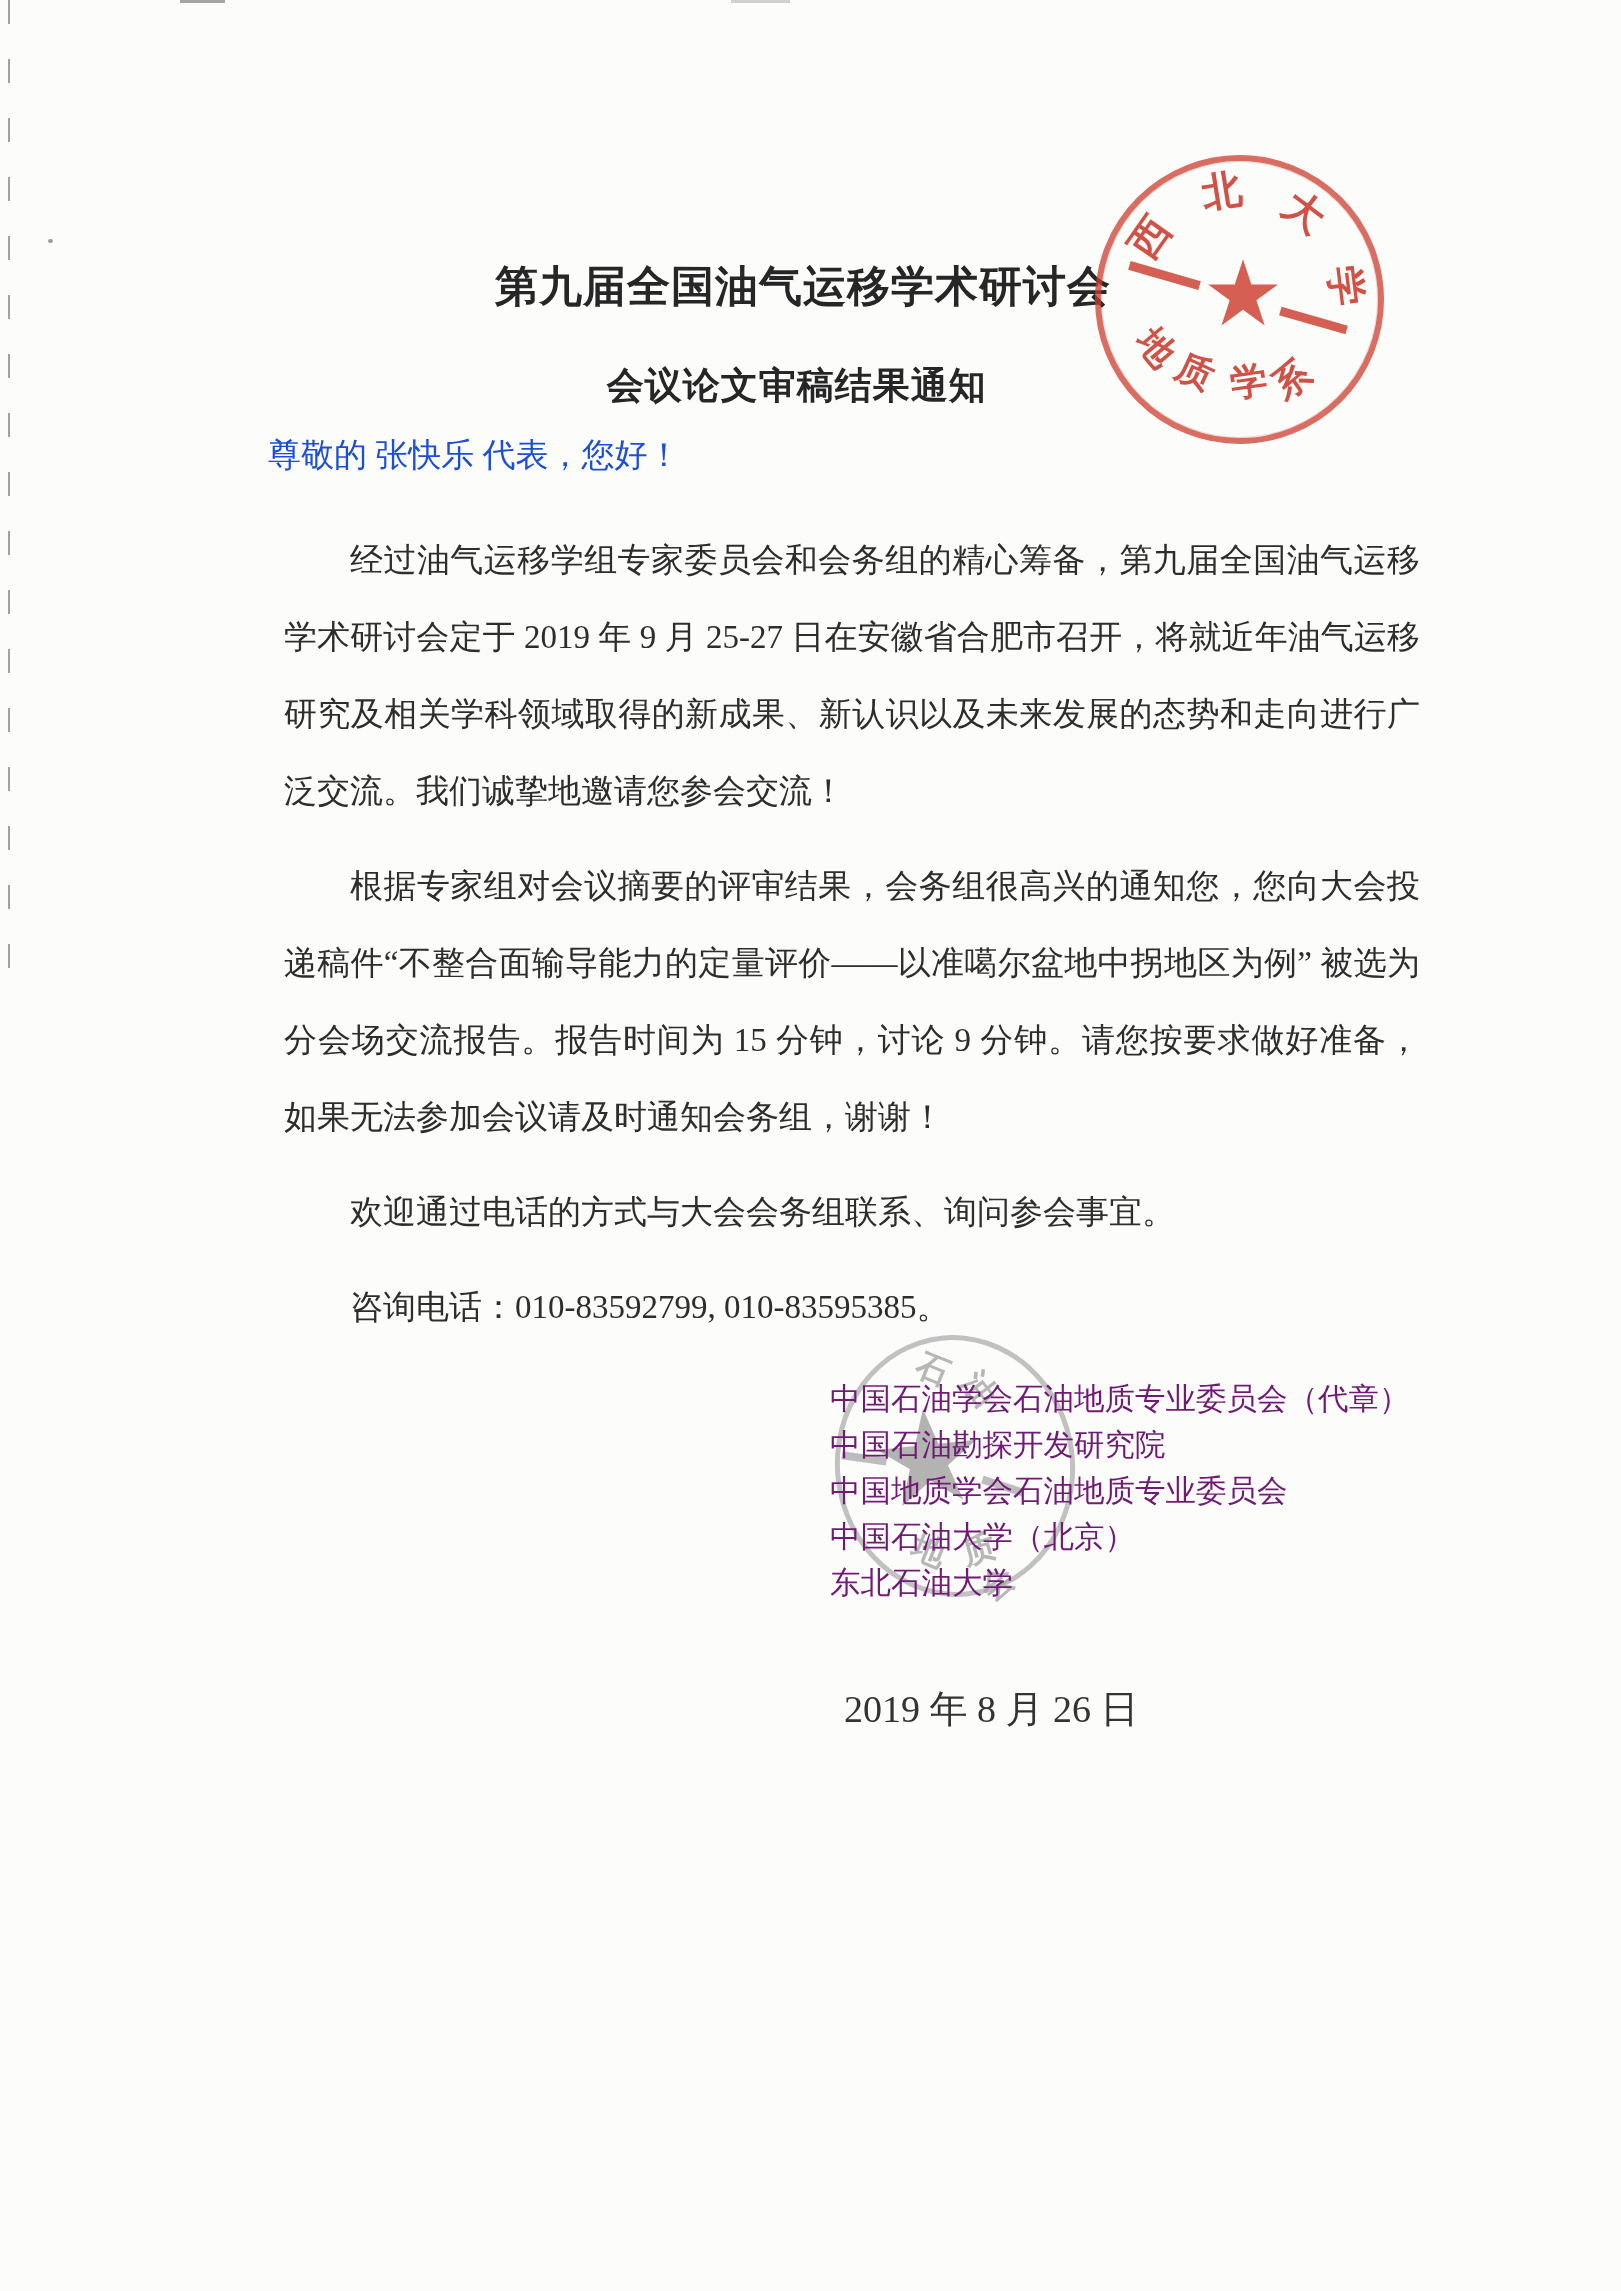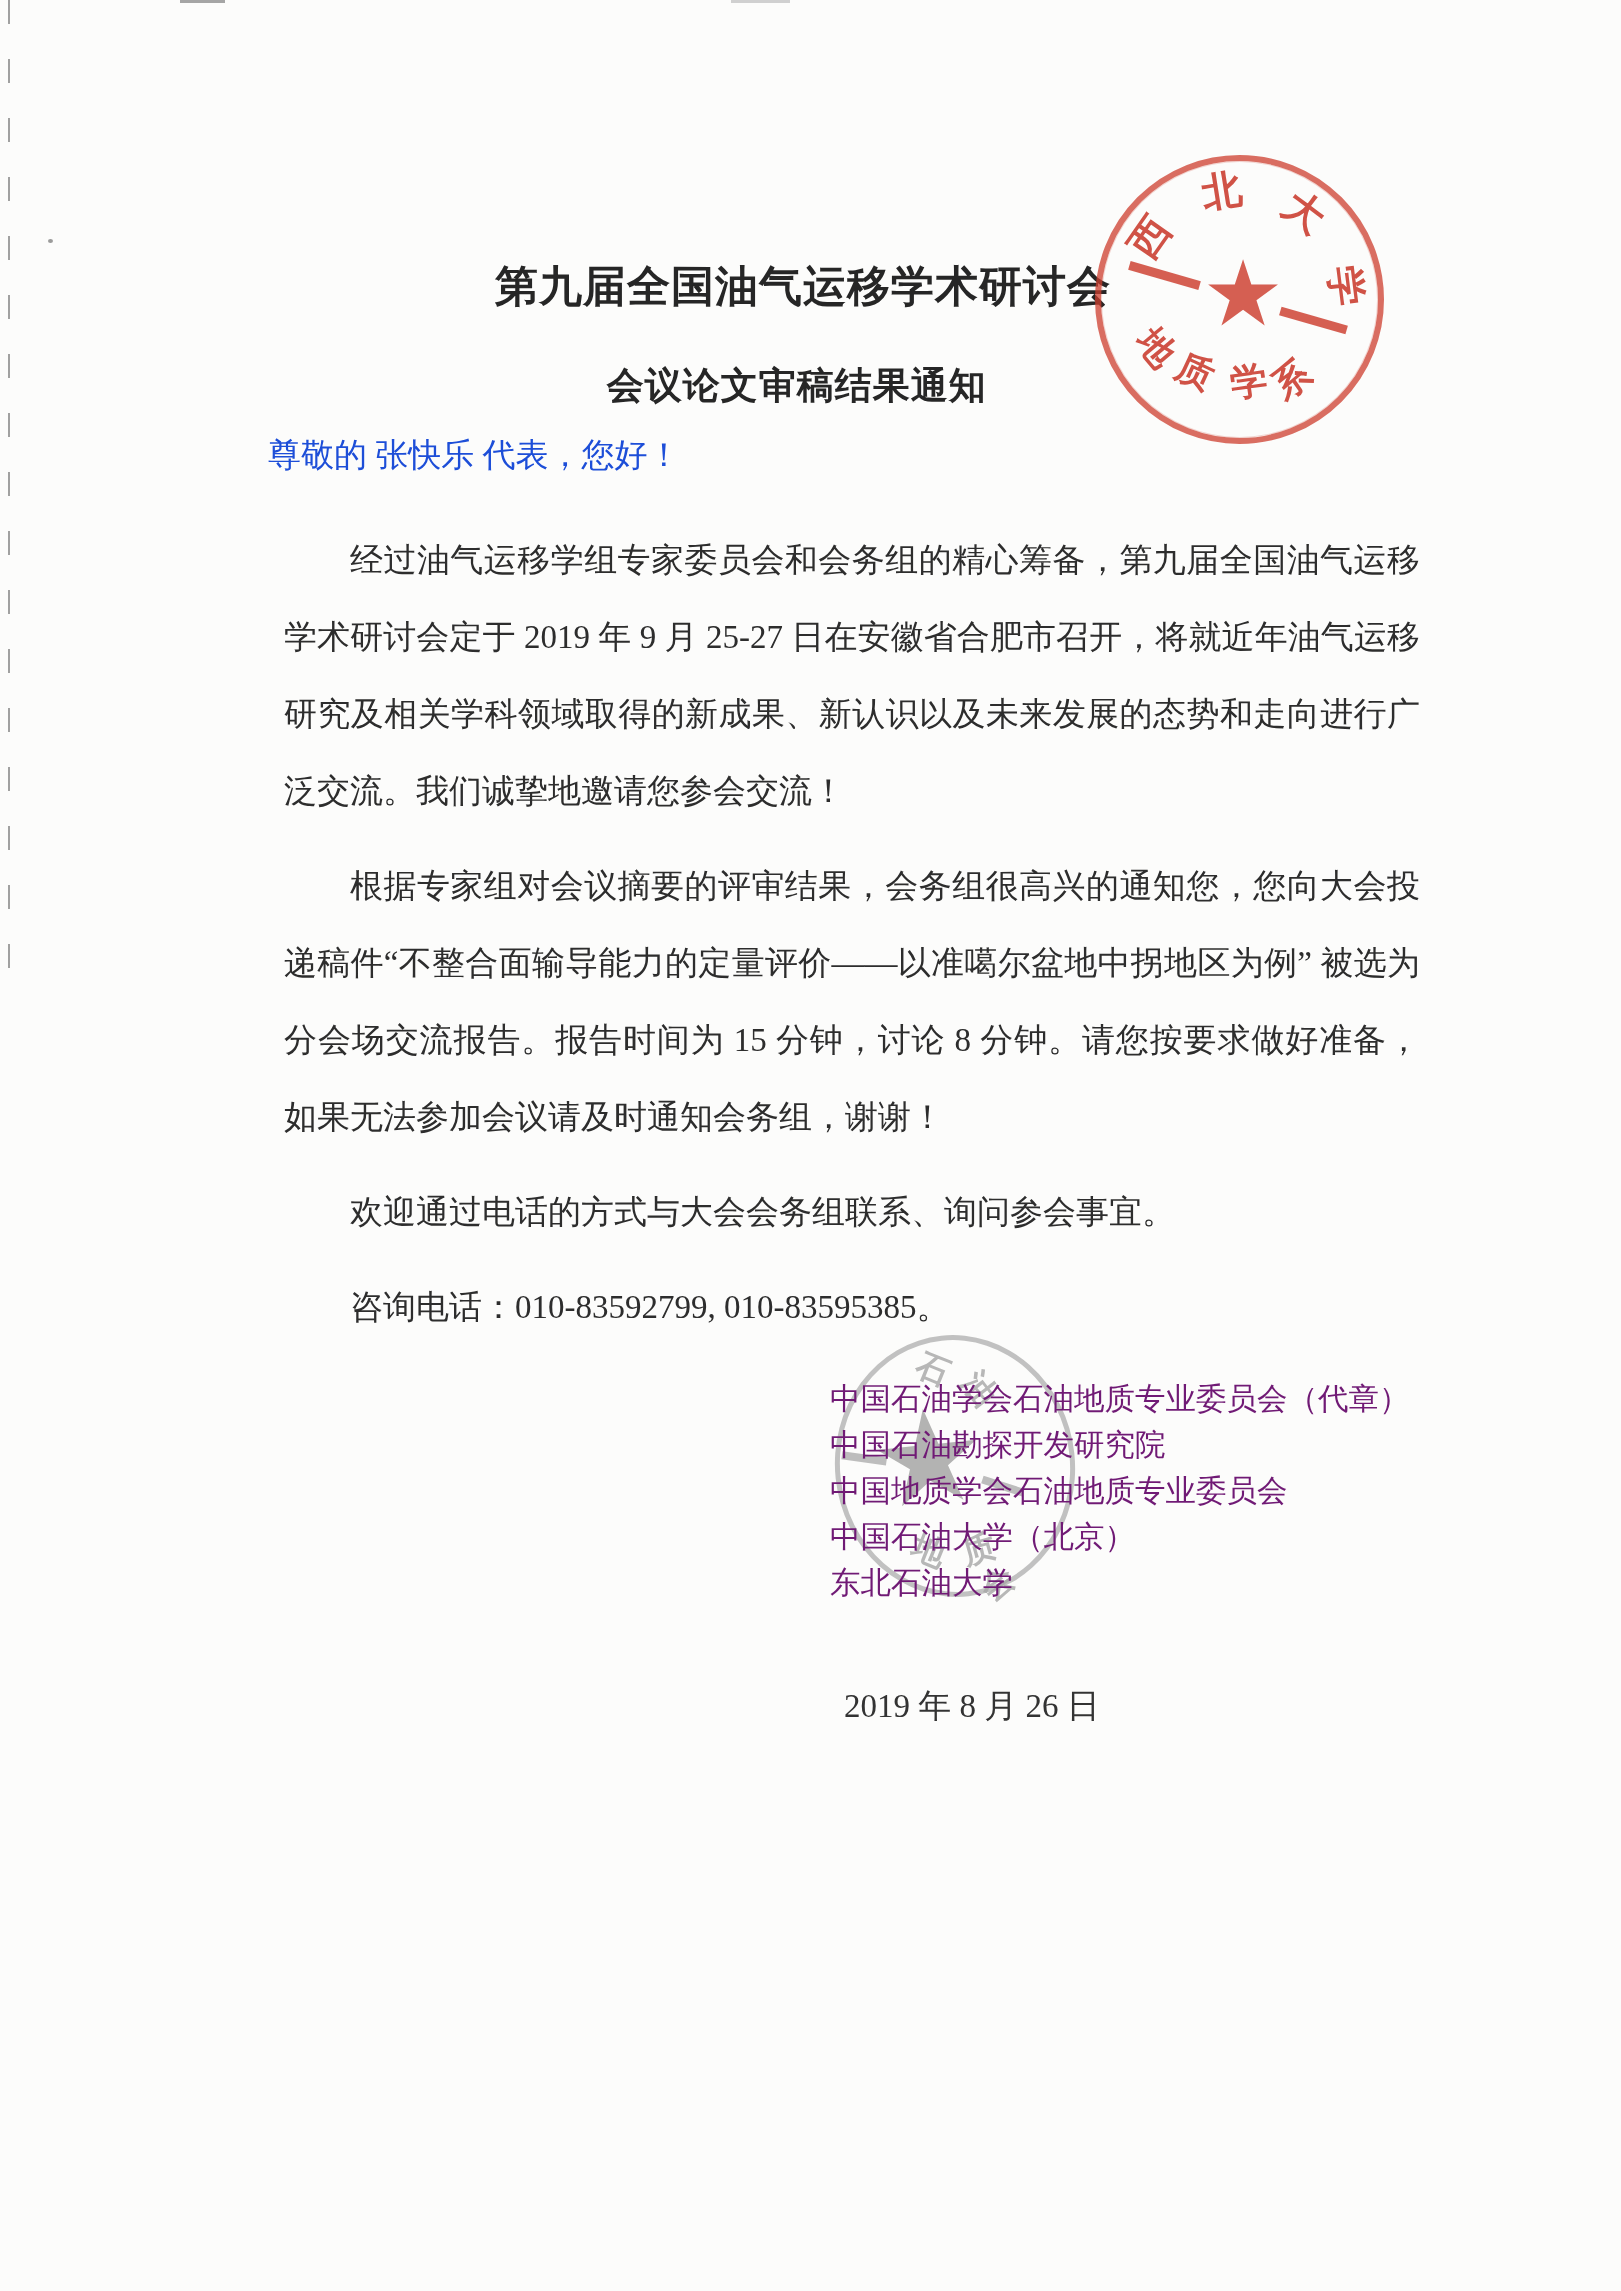--- a/index.html
+++ b/index.html
@@ -28,21 +28,21 @@
 
   
   .body-text{position:absolute;left:266px;top:504px;width:1172px;
     font-size:33px;line-height:77px;text-align:justify;color:#2d2d2d;}
   .body-text p{margin:18px;text-indent:2em;}
   .body-text p.gap{margin-bottom:9.9px;}
 
   
   .signature{position:absolute;left:830px;top:1376px;font-size:30.5px;line-height:46px;
     color:#701a75;z-index:3;}
-  .date-line{position:absolute;left:844px;top:1684px;font-size:33px;color:#333;z-index:3;}
+  .date-line{position:absolute;left:844px;top:1684px;font-size:38px;color:#333;z-index:3;}
 
   
   .red-stamp{position:absolute;left:1095px;top:155px;width:289px;height:289px;z-index:4;}
   .red-stamp .ring{position:absolute;inset:0;border:6.9px solid rgba(206,62,45,.75);
     border-radius:50%;box-shadow:inset 0 0 0 1px rgba(206,62,45,.2);}
   .red-stamp .star{position:absolute;left:148px;top:143px;transform:translate(-50%,-54%);
     font-size:91px;color:rgba(203,55,40,.8);font-family:"DejaVu Sans",sans-serif;}
   .red-stamp .ch{position:absolute;font-size:40px;font-weight:700;color:rgba(200,52,38,.85);
     font-family:"Liberation Serif","DejaVu Serif",serif;}
   .red-stamp .t0{left:55px;top:82px;transform:translate(-50%,-50%) rotate(-55deg);}
@@ -83,21 +83,21 @@
   <div class="top-dash d1"></div>
   <div class="top-dash d2"></div>
 
   <div class="title">第九届全国油气运移学术研讨会</div>
   <div class="subtitle">会议论文审稿结果通知</div>
 
   <div class="greeting">尊敬的 张快乐 代表，您好！</div>
 
   <div class="body-text">
     <p class="gap">经过油气运移学组专家委员会和会务组的精心筹备，第九届全国油气运移学术研讨会定于 2019 年 9 月 25-27 日在安徽省合肥市召开，将就近年油气运移研究及相关学科领域取得的新成果、新认识以及未来发展的态势和走向进行广泛交流。我们诚挚地邀请您参会交流！</p>
-    <p>根据专家组对会议摘要的评审结果，会务组很高兴的通知您，您向大会投递稿件“不整合面输导能力的定量评价——以准噶尔盆地中拐地区为例” 被选为分会场交流报告。报告时间为 15 分钟，讨论 8 分钟。请您按要求做好准备，如果无法参加会议请及时通知会务组，谢谢！</p>
+    <p>根据专家组对会议摘要的评审结果，会务组很高兴的通知您，您向大会投递稿件“不整合面输导能力的定量评价——以准噶尔盆地中拐地区为例” 被选为分会场交流报告。报告时间为 15 分钟，讨论 9 分钟。请您按要求做好准备，如果无法参加会议请及时通知会务组，谢谢！</p>
     <p>欢迎通过电话的方式与大会会务组联系、询问参会事宜。</p>
     <p>咨询电话：010-83592799, 010-83595385。</p>
   </div>
 
   <div class="ghost-stamp">
     <div class="ring"></div>
     <span class="star">★</span>
     <span class="ch g0">石</span>
     <span class="ch g1">油</span>
     <span class="ch g2">地</span>

